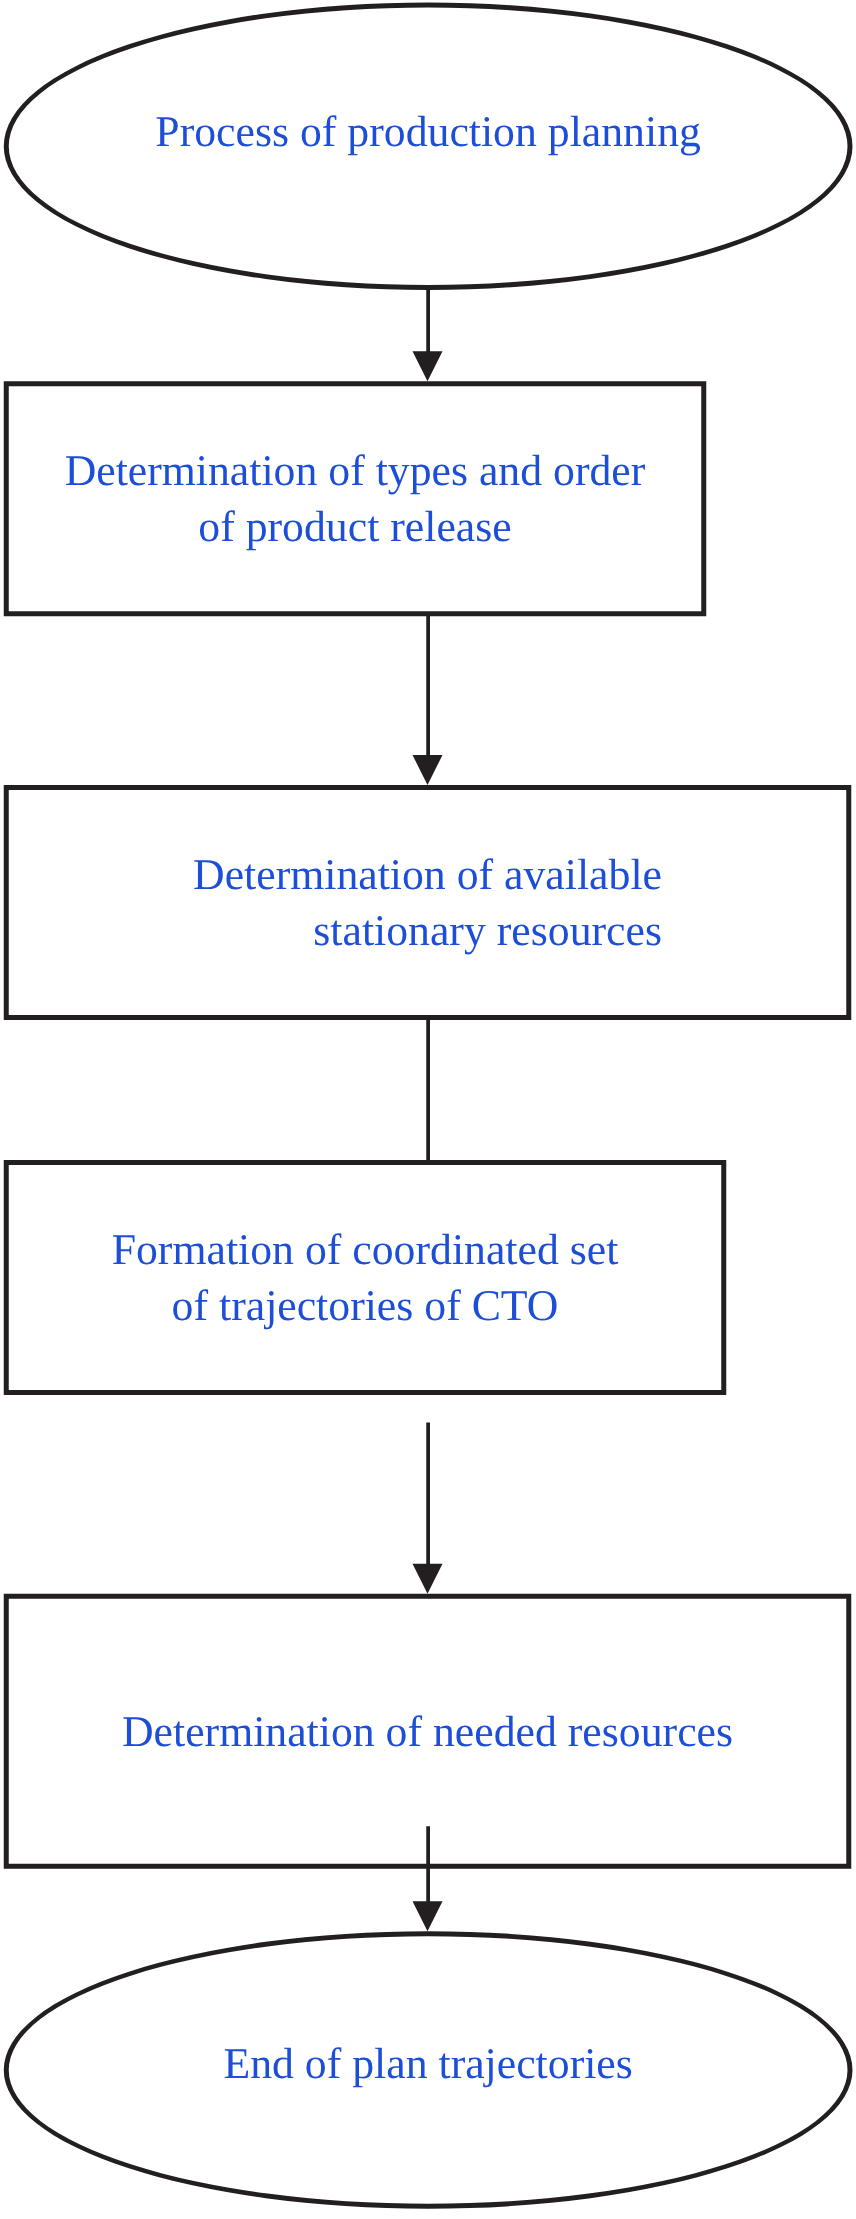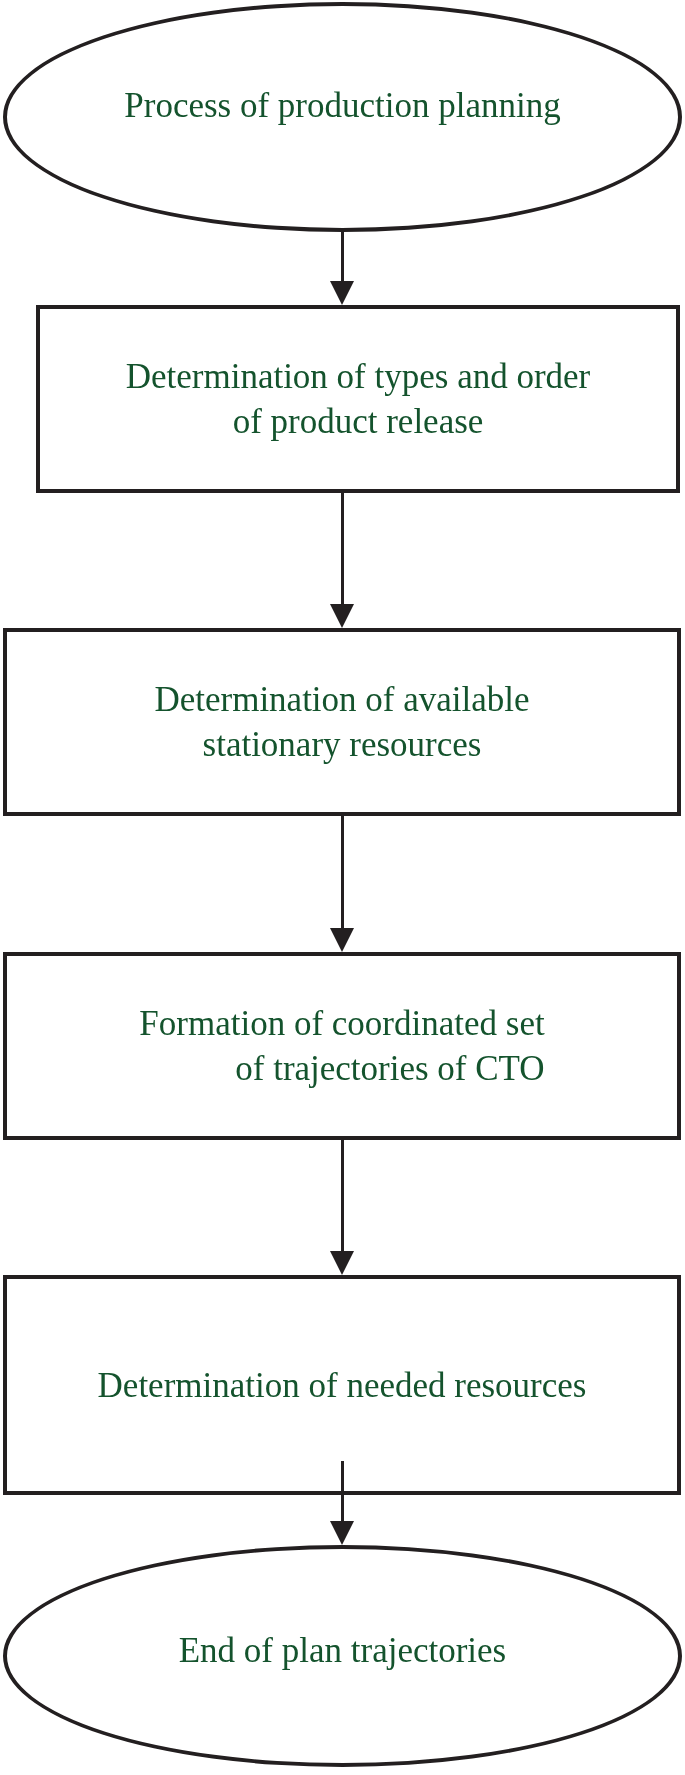--- a/index.html
+++ b/index.html
@@ -6,42 +6,42 @@
     margin: 0;
     padding: 0;
     background: #ffffff;
   }
   .canvas {
     position: relative;
     width: 685px;
     height: 1775px;
     background: #ffffff;
     font-family: "Liberation Serif", "DejaVu Serif", serif;
-    color: #14532d;
+    color: #1d4ed8;
     overflow: hidden;
   }
   .node {
     position: absolute;
     box-sizing: border-box;
     border: 4px solid #231f20;
     background: #ffffff;
     display: flex;
     align-items: center;
     justify-content: center;
     text-align: center;
     font-size: 35px;
     line-height: 45px;
     white-space: pre-line;
   }
   .ellipse { border-radius: 50%; }
 
   .n-start  { left: 3px; top: 2px;    width: 679px; height: 230px; padding-bottom: 24px; }
-  .n-step1  { left: 3px; top: 305px;  width: 644px; height: 188px; margin-left: 33px; }
-  .n-step2  { left: 3px; top: 628px;  width: 678px; height: 188px; }
-  .n-step3  { left: 3px; top: 952px;  width: 678px; height: 188px; text-align: right; }
+  .n-step1  { left: 3px; top: 305px;  width: 562px; height: 188px; }
+  .n-step2  { left: 3px; top: 628px;  width: 678px; height: 188px; text-align: right; }
+  .n-step3  { left: 3px; top: 928px;  width: 578px; height: 188px; }
   .n-step4  { left: 3px; top: 1275px; width: 678px; height: 220px; }
   .n-end    { left: 3px; top: 1545px; width: 679px; height: 222px; padding-bottom: 12px; }
 
   .arrow-line {
     position: absolute;
     left: 341px;
     width: 3px;
     background: #231f20;
   }
   .arrow-head {

